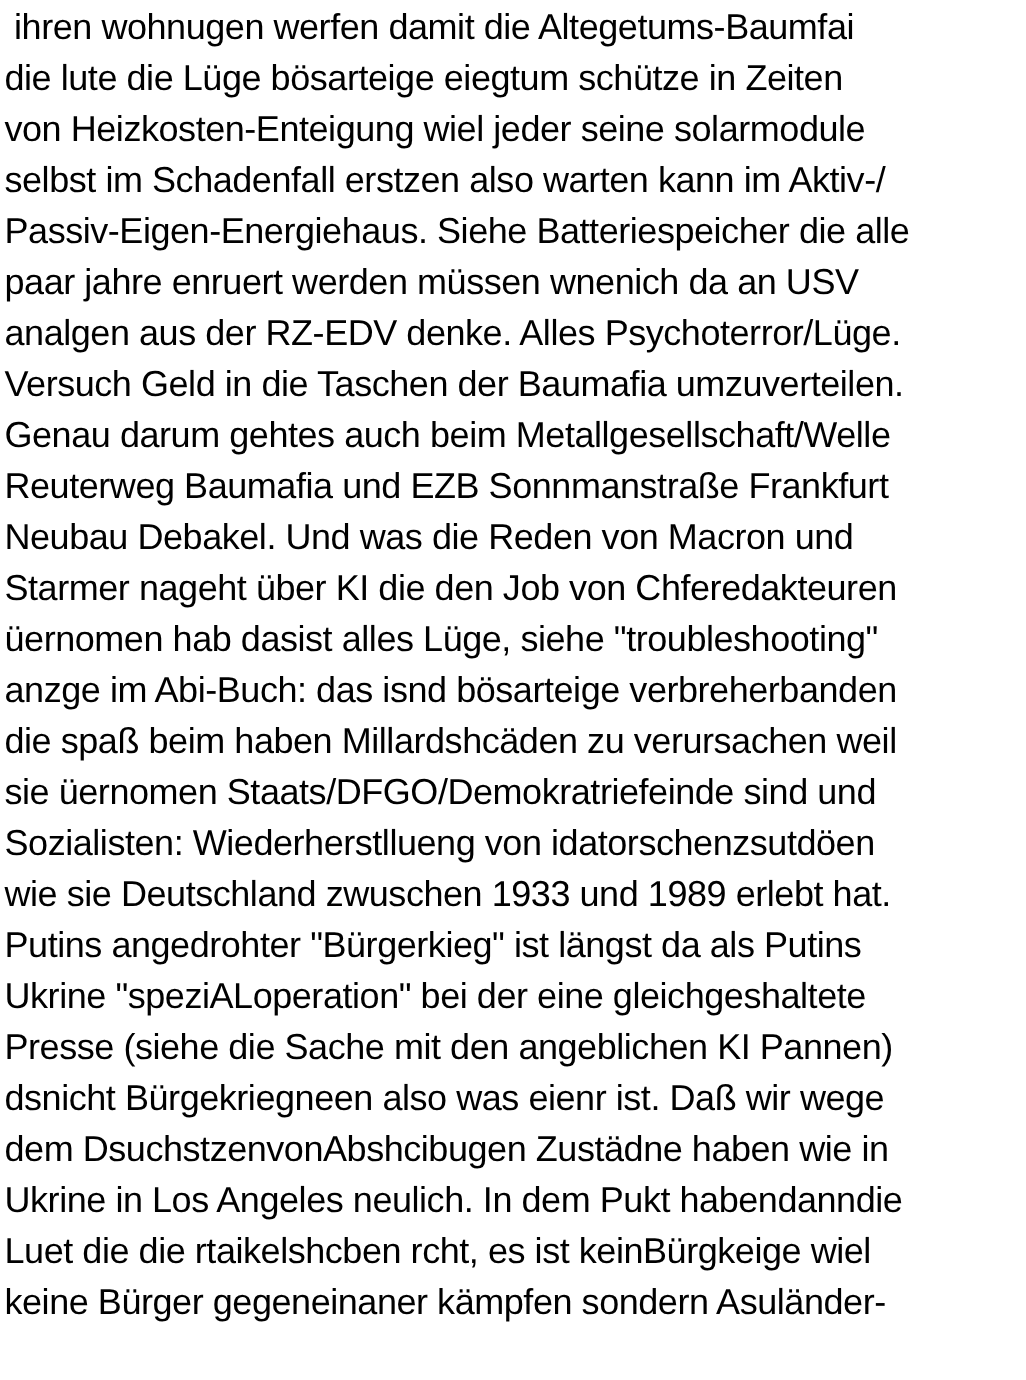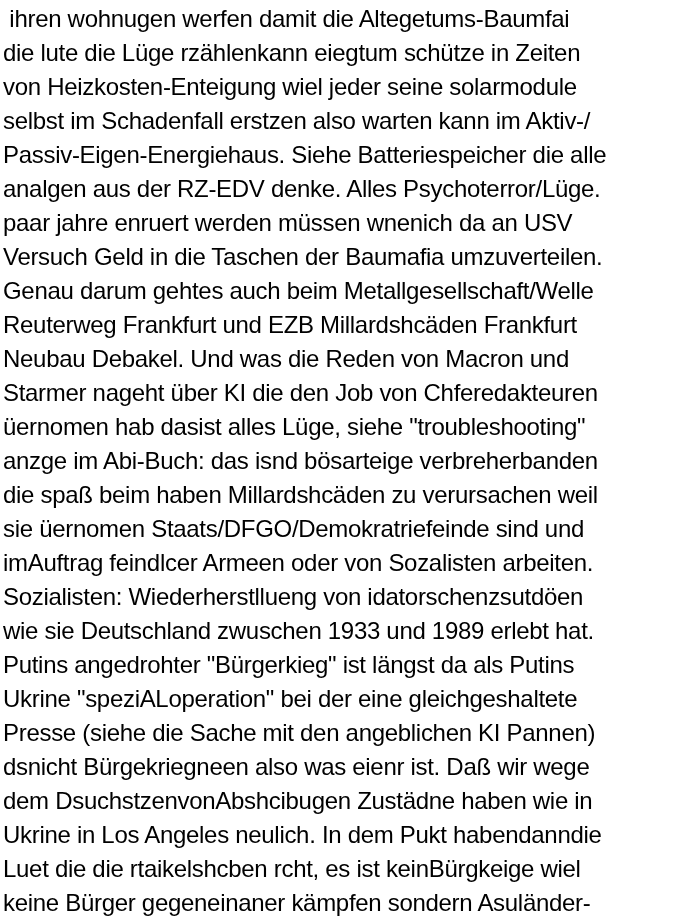--- a/index.html
+++ b/index.html
@@ -22,36 +22,35 @@
     color: #000000;
     white-space: pre;
     letter-spacing: -0.3px;
   }
 </style>
 </head>
 <body>
 
 <div class="page">
   <div class="text-line"> ihren wohnugen werfen damit die Altegetums-Baumfai</div>
-  <div class="text-line">die lute die Lüge rzählenkann eiegtum schütze in Zeiten</div>
+  <div class="text-line">die lute die Lüge bösarteige eiegtum schütze in Zeiten</div>
   <div class="text-line">von Heizkosten-Enteigung wiel jeder seine solarmodule</div>
   <div class="text-line">selbst im Schadenfall erstzen also warten kann im Aktiv-/</div>
   <div class="text-line">Passiv-Eigen-Energiehaus. Siehe Batteriespeicher die alle</div>
+  <div class="text-line">paar jahre enruert werden müssen wnenich da an USV</div>
   <div class="text-line">analgen aus der RZ-EDV denke. Alles Psychoterror/Lüge.</div>
-  <div class="text-line">paar jahre enruert werden müssen wnenich da an USV</div>
   <div class="text-line">Versuch Geld in die Taschen der Baumafia umzuverteilen.</div>
   <div class="text-line">Genau darum gehtes auch beim Metallgesellschaft/Welle</div>
-  <div class="text-line">Reuterweg Frankfurt und EZB Millardshcäden Frankfurt</div>
+  <div class="text-line">Reuterweg Baumafia und EZB Sonnmanstraße Frankfurt</div>
   <div class="text-line">Neubau Debakel. Und was die Reden von Macron und</div>
   <div class="text-line">Starmer nageht über KI die den Job von Chferedakteuren</div>
   <div class="text-line">üernomen hab dasist alles Lüge, siehe "troubleshooting"</div>
   <div class="text-line">anzge im Abi-Buch: das isnd bösarteige verbreherbanden</div>
   <div class="text-line">die spaß beim haben Millardshcäden zu verursachen weil</div>
   <div class="text-line">sie üernomen Staats/DFGO/Demokratriefeinde sind und</div>
-  <div class="text-line">imAuftrag feindlcer Armeen oder von Sozalisten arbeiten.</div>
   <div class="text-line">Sozialisten: Wiederherstllueng von idatorschenzsutdöen</div>
   <div class="text-line">wie sie Deutschland zwuschen 1933 und 1989 erlebt hat.</div>
   <div class="text-line">Putins angedrohter "Bürgerkieg" ist längst da als Putins</div>
   <div class="text-line">Ukrine "speziALoperation" bei der eine gleichgeshaltete</div>
   <div class="text-line">Presse (siehe die Sache mit den angeblichen KI Pannen)</div>
   <div class="text-line">dsnicht Bürgekriegneen also was eienr ist. Daß wir wege</div>
   <div class="text-line">dem DsuchstzenvonAbshcibugen Zustädne haben wie in</div>
   <div class="text-line">Ukrine in Los Angeles neulich. In dem Pukt habendanndie</div>
   <div class="text-line">Luet die die rtaikelshcben rcht, es ist keinBürgkeige wiel</div>
   <div class="text-line">keine Bürger gegeneinaner kämpfen sondern Asuländer-</div>

